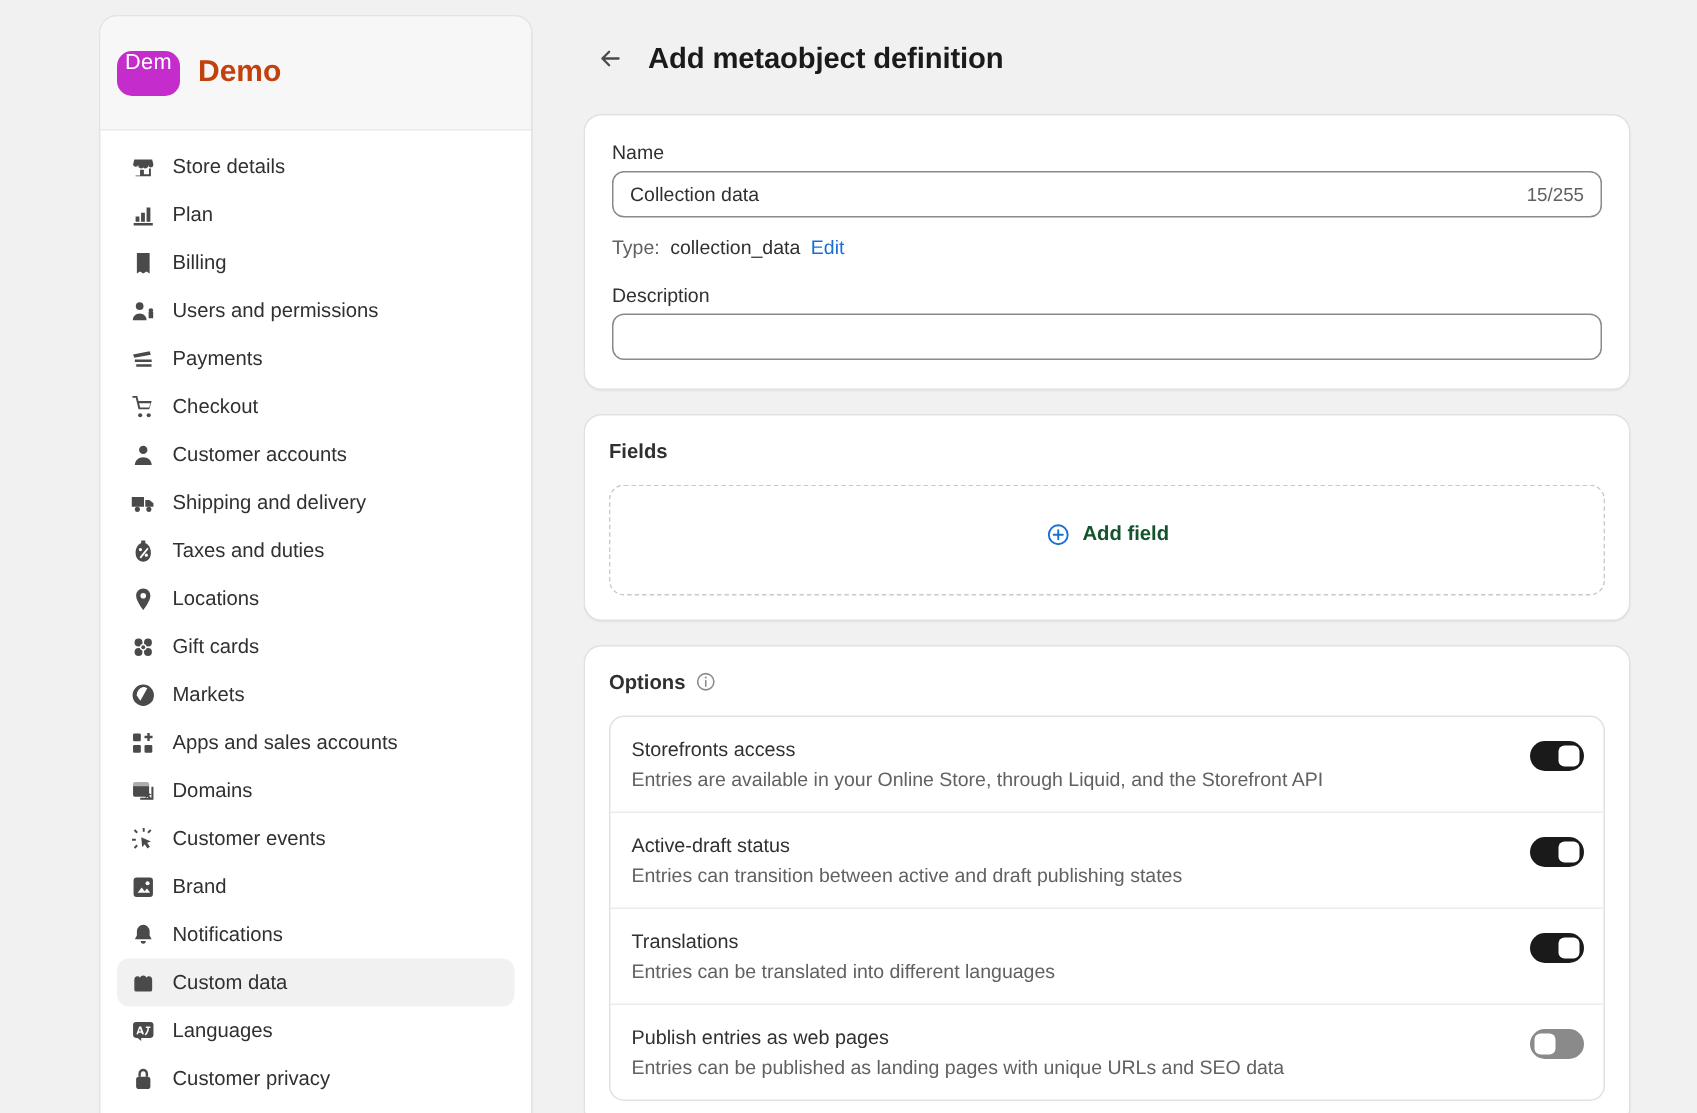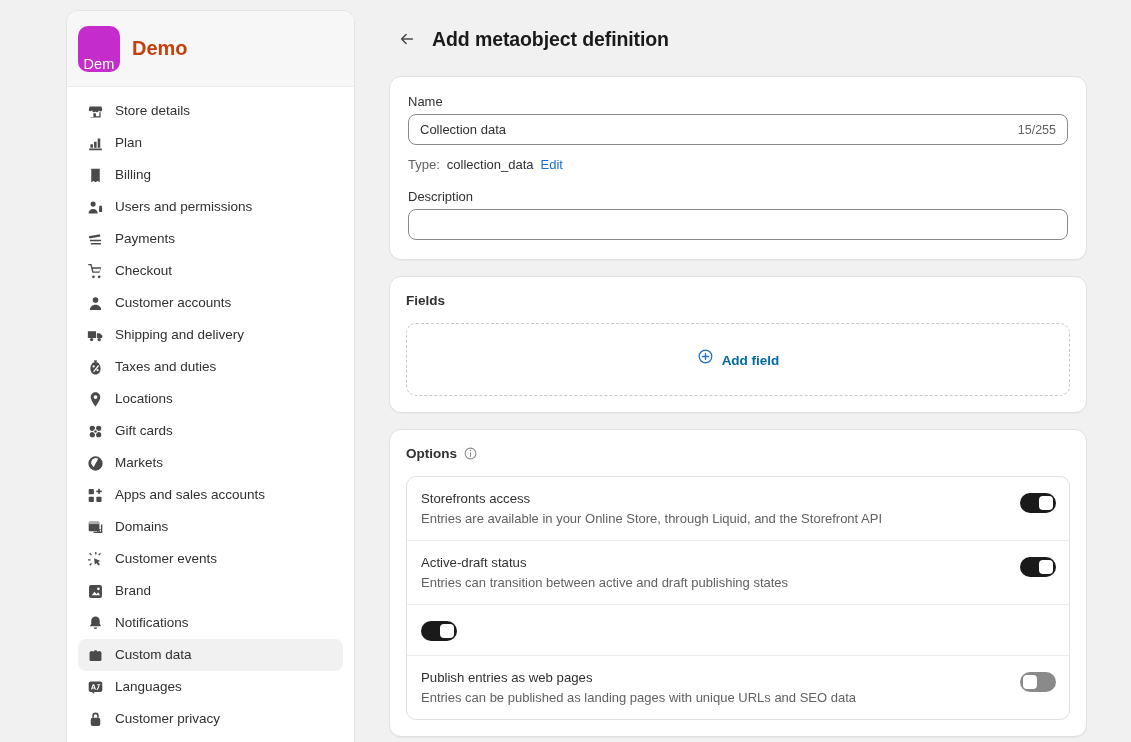--- a/index.html
+++ b/index.html
@@ -22,23 +22,23 @@
     overflow: hidden;
     box-shadow: 0 1px 1px rgba(0,0,0,0.03);
   }
   .sidebar-header {
     height: 76px; background: #f7f7f7;
     display: flex; align-items: center;
     padding-left: 11px; gap: 12px;
     border-bottom: 1px solid #ebebeb;
   }
   .avatar {
-    width: 42px; height: 46px; border-radius: 10px;
+    width: 42px; height: 30px; border-radius: 10px;
     background: #C42DCC; color: #fff;
-    display: flex; align-items: flex-end; justify-content: center;
+    display: flex; align-items: flex-start; justify-content: center;
     font-size: 14.5px; font-weight: 500; letter-spacing: .2px;
   }
   .store-name { font-size: 20px; font-weight: 600; color: #c2410c; }
 
   .nav { padding: 8px 11px 0 11px; }
   .nav-item {
     display: flex; align-items: center; gap: 11px;
     height: 32px; padding: 0 8px; margin-bottom: 0px;
     border-radius: 8px; cursor: pointer;
     font-size: 13.5px; color: #303030;
@@ -112,22 +112,22 @@
   .info-ico svg { width: 15px; height: 15px; }
 
   .fields-box {
     margin-top: 15px;
     border: 1px dashed #c9c9c9;
     border-radius: 10px;
     padding: 24px 10px 26px 10px;
     text-align: center;
   }
   .add-field {
-    display: inline-flex; align-items: flex-end; gap: 8px;
-    color: #0369a1; font-size: 13.5px; font-weight: 600;
+    display: inline-flex; align-items: flex-start; gap: 8px;
+    color: #14532d; font-size: 13.5px; font-weight: 600;
     cursor: pointer;
   }
   .add-field svg { width: 17px; height: 17px; }
   .fields-hint { margin-top: 11px; font-size: 13px; color: #616161; }
 
   .opt-box {
     margin-top: 15px;
     border: 1px solid #e1e1e1;
     border-radius: 10px;
     overflow: hidden;
@@ -433,20 +433,24 @@
           <div class="opt-row">
             <div class="opt-text">
               <div class="opt-title">Active-draft status</div>
               <div class="opt-desc">Entries can transition between active and draft publishing states</div>
             </div>
             <div class="toggle on">
               <span class="knob"></span>
             </div>
           </div>
           <div class="opt-row">
+            <div class="opt-text">
+              <div class="opt-title">Translations</div>
+              <div class="opt-desc">Entries can be translated into different languages</div>
+            </div>
             <div class="toggle on">
               <span class="knob"></span>
             </div>
           </div>
           <div class="opt-row">
             <div class="opt-text">
               <div class="opt-title">Publish entries as web pages</div>
               <div class="opt-desc">Entries can be published as landing pages with unique URLs and SEO data</div>
             </div>
             <div class="toggle off">

